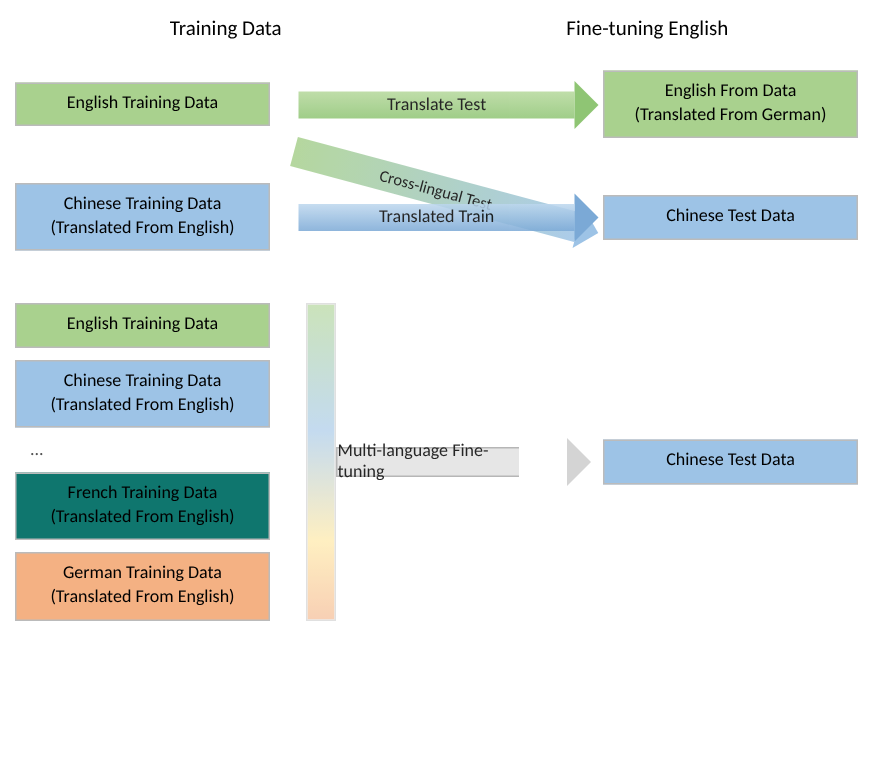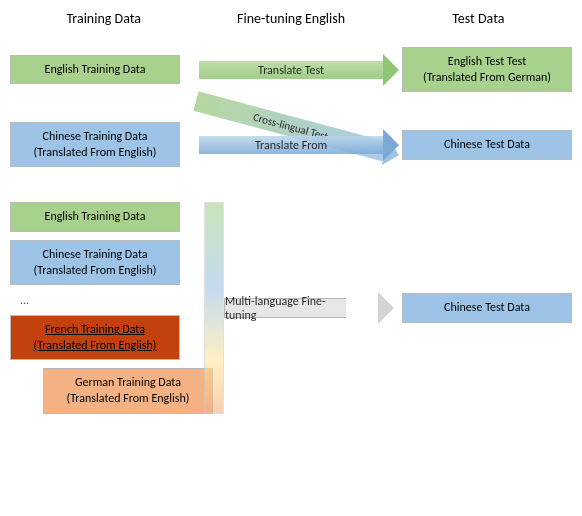--- a/index.html
+++ b/index.html
@@ -37,26 +37,24 @@
       line-height: 1.3;
       box-sizing: border-box;
     }
     .box.green {
       background: #a9d18e;
     }
     .box.blue {
       background: #9dc3e6;
     }
     .box.yellow {
-      background: #c2410c;
-      text-decoration: underline;
+      background: #0f766e;
     }
     .box.orange {
       background: #f4b183;
-      margin-left: 33px;
     }
     .col-left {
       width: 190px;
       display: flex;
       justify-content: flex-start;
     }
     .col-mid {
       width: 210px;
       position: relative;
       display: flex;
@@ -185,38 +183,37 @@
       align-items: center;
       justify-content: flex-end;
     }
   </style>
 </head>
 <body>
 
 <div class="header-row">
   <div class="header-cell">Training Data</div>
   <div class="header-cell">Fine-tuning English</div>
-  <div class="header-cell">Test Data</div>
 </div>
 
 <div class="section">
 
   <div class="row">
     <div class="col-left">
       <div class="box green">English Training Data</div>
     </div>
     <div class="col-mid">
       <div class="arrow green">
         <div class="arrow-body">Translate Test</div>
         <div class="arrow-head"></div>
       </div>
     </div>
     <div class="col-right">
       <div class="box green">
-        <span>English Test Test</span><br>
+        <span>English From Data</span><br>
         <span>(Translated From German)</span>
       </div>
     </div>
   </div>
 
   <div class="diag-container">
     <div class="diag-arrow">
       <div class="diag-arrow-body">Cross-lingual Test</div>
       <div class="diag-arrow-head"></div>
     </div>
@@ -224,21 +221,21 @@
 
   <div class="row" style="margin-top:30px;">
     <div class="col-left">
       <div class="box blue">
         <span>Chinese Training Data</span><br>
         <span>(Translated From English)</span>
       </div>
     </div>
     <div class="col-mid">
       <div class="arrow blue">
-        <div class="arrow-body">Translate From</div>
+        <div class="arrow-body">Translated Train</div>
         <div class="arrow-head"></div>
       </div>
     </div>
     <div class="col-right">
       <div class="box blue">Chinese Test Data</div>
     </div>
   </div>
 
 </div>
 

